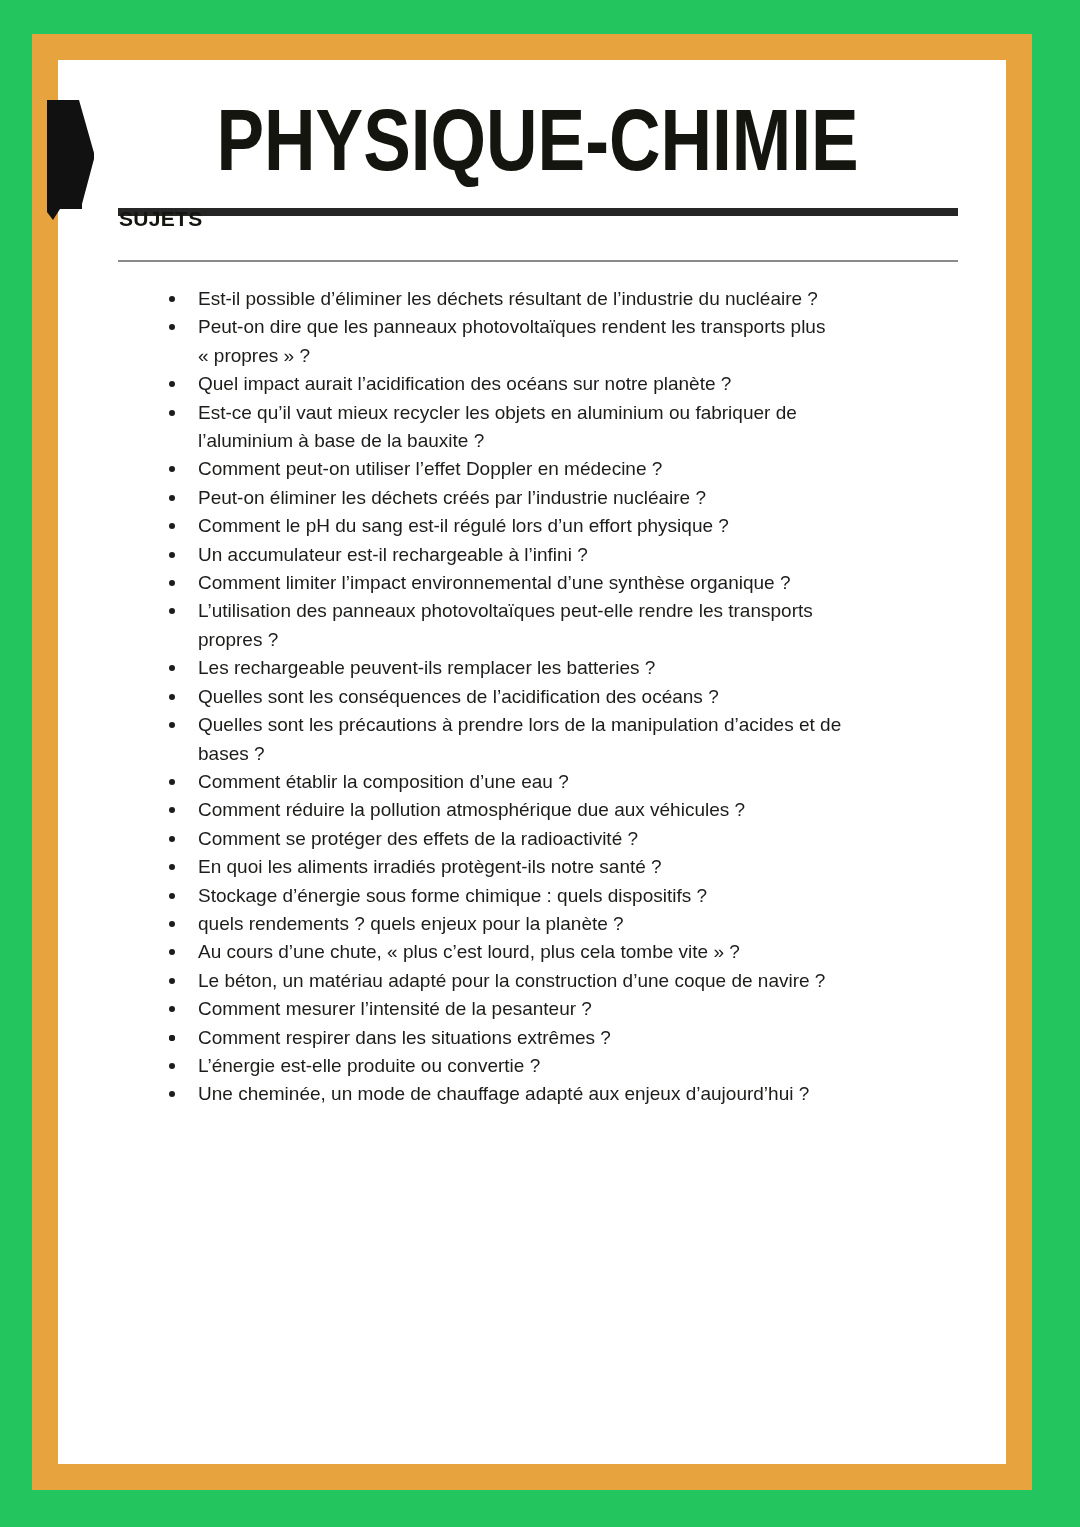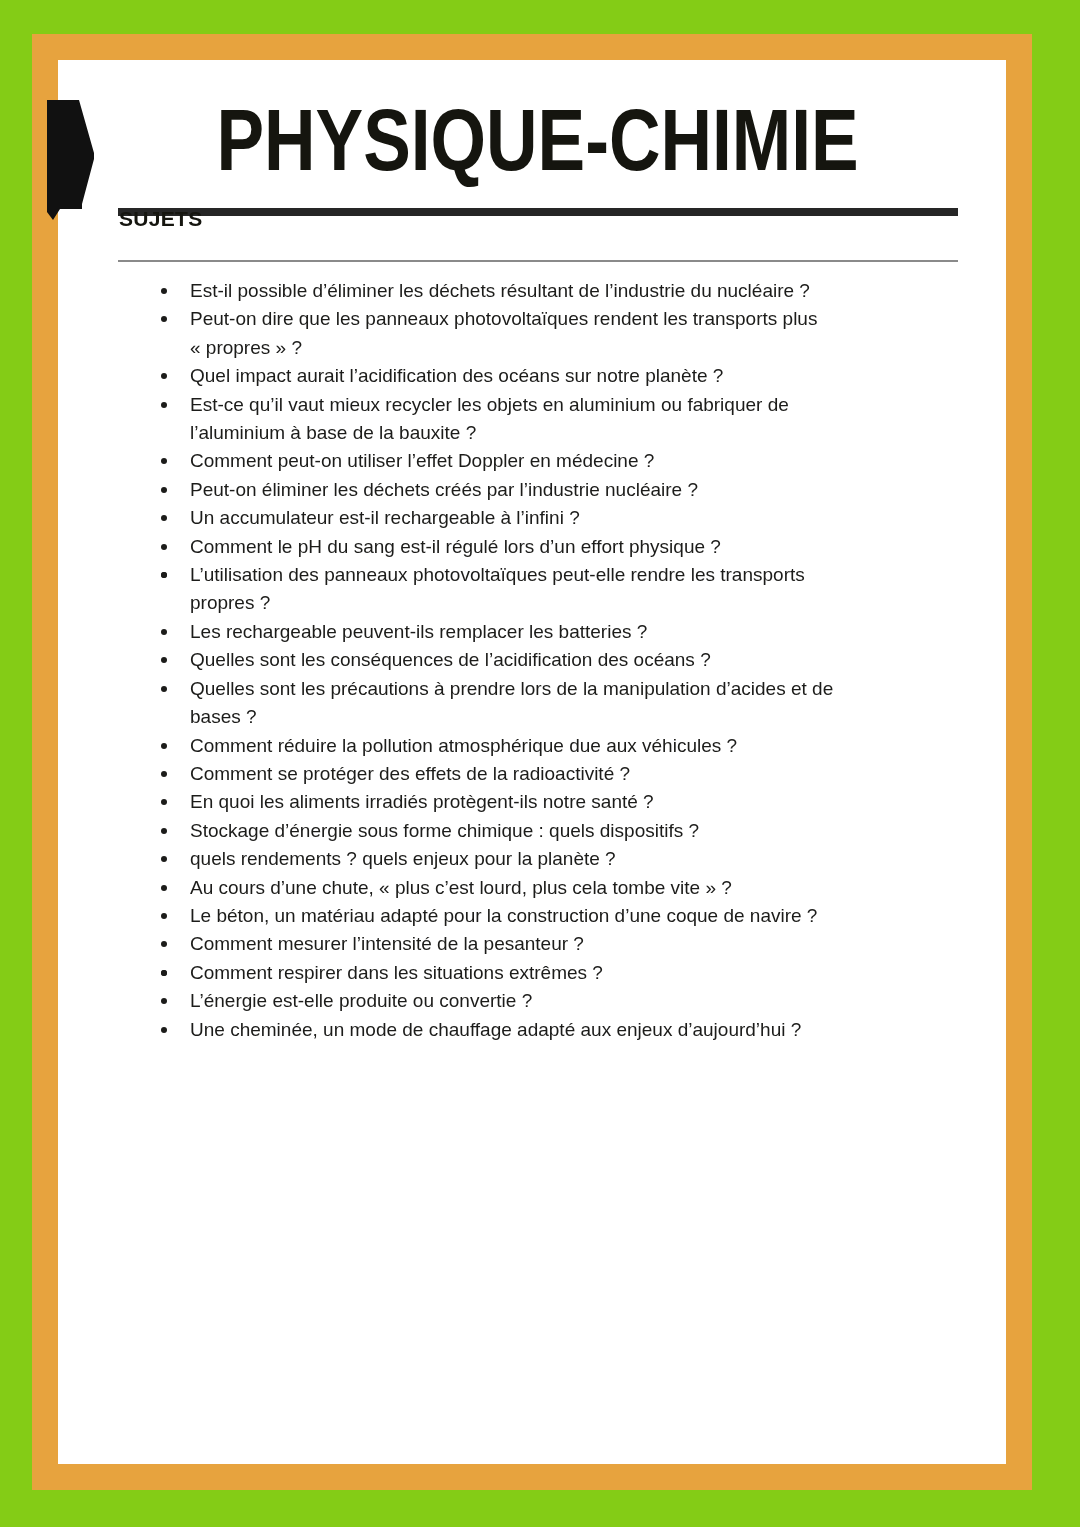--- a/index.html
+++ b/index.html
@@ -10,21 +10,21 @@
   body {
     width: 1080px;
     height: 1527px;
     position: relative;
     font-family: "Liberation Sans", "DejaVu Sans", sans-serif;
     overflow: hidden;
   }
   .page {
     position: absolute;
     inset: 0;
-    background: #84cc16;
+    background: #22c55e;
   }
   
   .frame {
     position: absolute;
     left: 32px;
     top: 34px;
     width: 1000px;
     height: 1456px;
     border: 26px solid var(--accent, #E7A33E);
     box-sizing: border-box;
@@ -88,21 +88,21 @@
     left: 0;
     width: 100%;
     height: 2px;
     background: #8a8a8a;
   }
   .topics {
     position: absolute;
     top: 277px;
     left: 0;
     width: 100%;
-    margin: 0;
+    margin: 8px;
     padding: 0;
     list-style: none;
   }
   .topic {
     position: relative;
     padding-left: 72px;
     font-size: 19px;
     line-height: 28.4px;
     color: #1c1c1a;
   }
@@ -162,28 +162,29 @@
         <li class="topic">
         <span class="dot"></span>
         <span class="topic-text">Comment peut-on utiliser l’effet Doppler en médecine ?</span>
       </li>
         <li class="topic">
         <span class="dot"></span>
         <span class="topic-text">Peut-on éliminer les déchets créés par l’industrie nucléaire ?</span>
       </li>
         <li class="topic">
         <span class="dot"></span>
+        <span class="topic-text">Comment le pH du sang est-il régulé lors d’un effort physique ?</span>
+      </li>
+        <li class="topic">
+        <span class="dot"></span>
         <span class="topic-text">Un accumulateur est-il rechargeable à l’infini ?</span>
       </li>
         <li class="topic">
         <span class="dot"></span>
-        <span class="topic-text">Comment le pH du sang est-il régulé lors d’un effort physique ?</span>
-      </li>
-        <li class="topic">
-        <span class="dot"></span>
+        <span class="topic-text">Comment limiter l’impact environnemental d’une synthèse organique ?</span>
       </li>
         <li class="topic">
         <span class="dot"></span>
         <span class="topic-text">L’utilisation des panneaux photovoltaïques peut-elle rendre les transports
 propres ?</span>
       </li>
         <li class="topic">
         <span class="dot"></span>
         <span class="topic-text">Les rechargeable peuvent-ils remplacer les batteries ?</span>
       </li>
@@ -191,20 +192,24 @@
         <span class="dot"></span>
         <span class="topic-text">Quelles sont les conséquences de l’acidification des océans ?</span>
       </li>
         <li class="topic">
         <span class="dot"></span>
         <span class="topic-text">Quelles sont les précautions à prendre lors de la manipulation d’acides et de
 bases ?</span>
       </li>
         <li class="topic">
         <span class="dot"></span>
+        <span class="topic-text">Comment établir la composition d’une eau ?</span>
+      </li>
+        <li class="topic">
+        <span class="dot"></span>
         <span class="topic-text">Comment réduire la pollution atmosphérique due aux véhicules ?</span>
       </li>
         <li class="topic">
         <span class="dot"></span>
         <span class="topic-text">Comment se protéger des effets de la radioactivité ?</span>
       </li>
         <li class="topic">
         <span class="dot"></span>
         <span class="topic-text">En quoi les aliments irradiés protègent-ils notre santé ?</span>
       </li>

